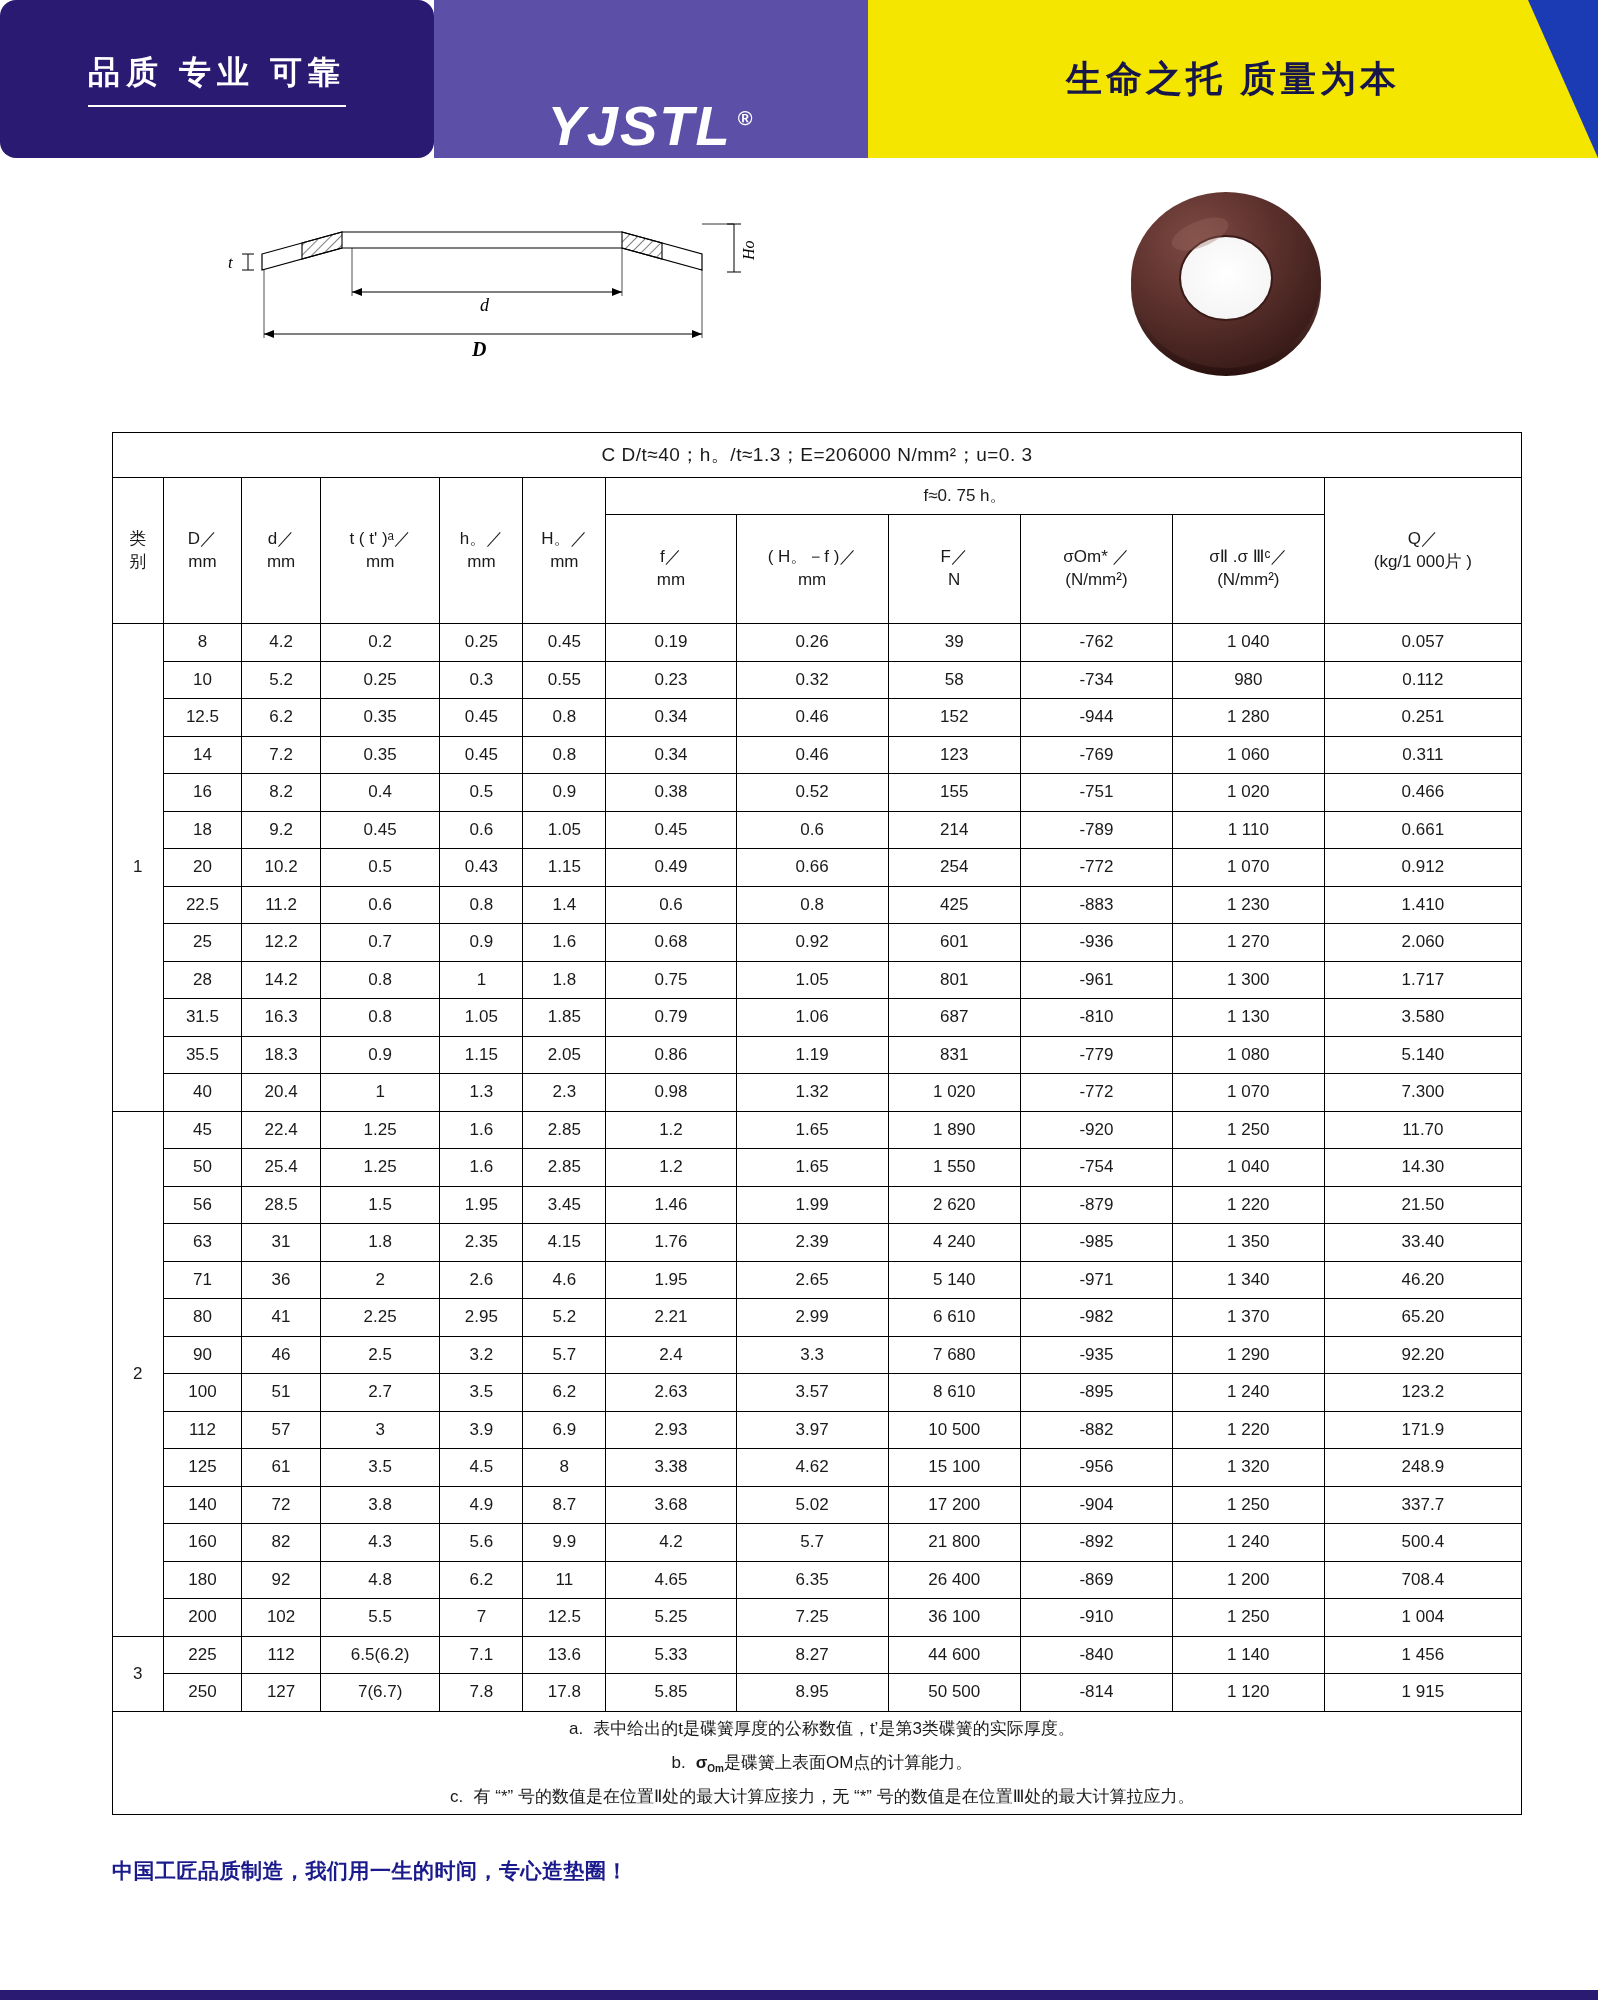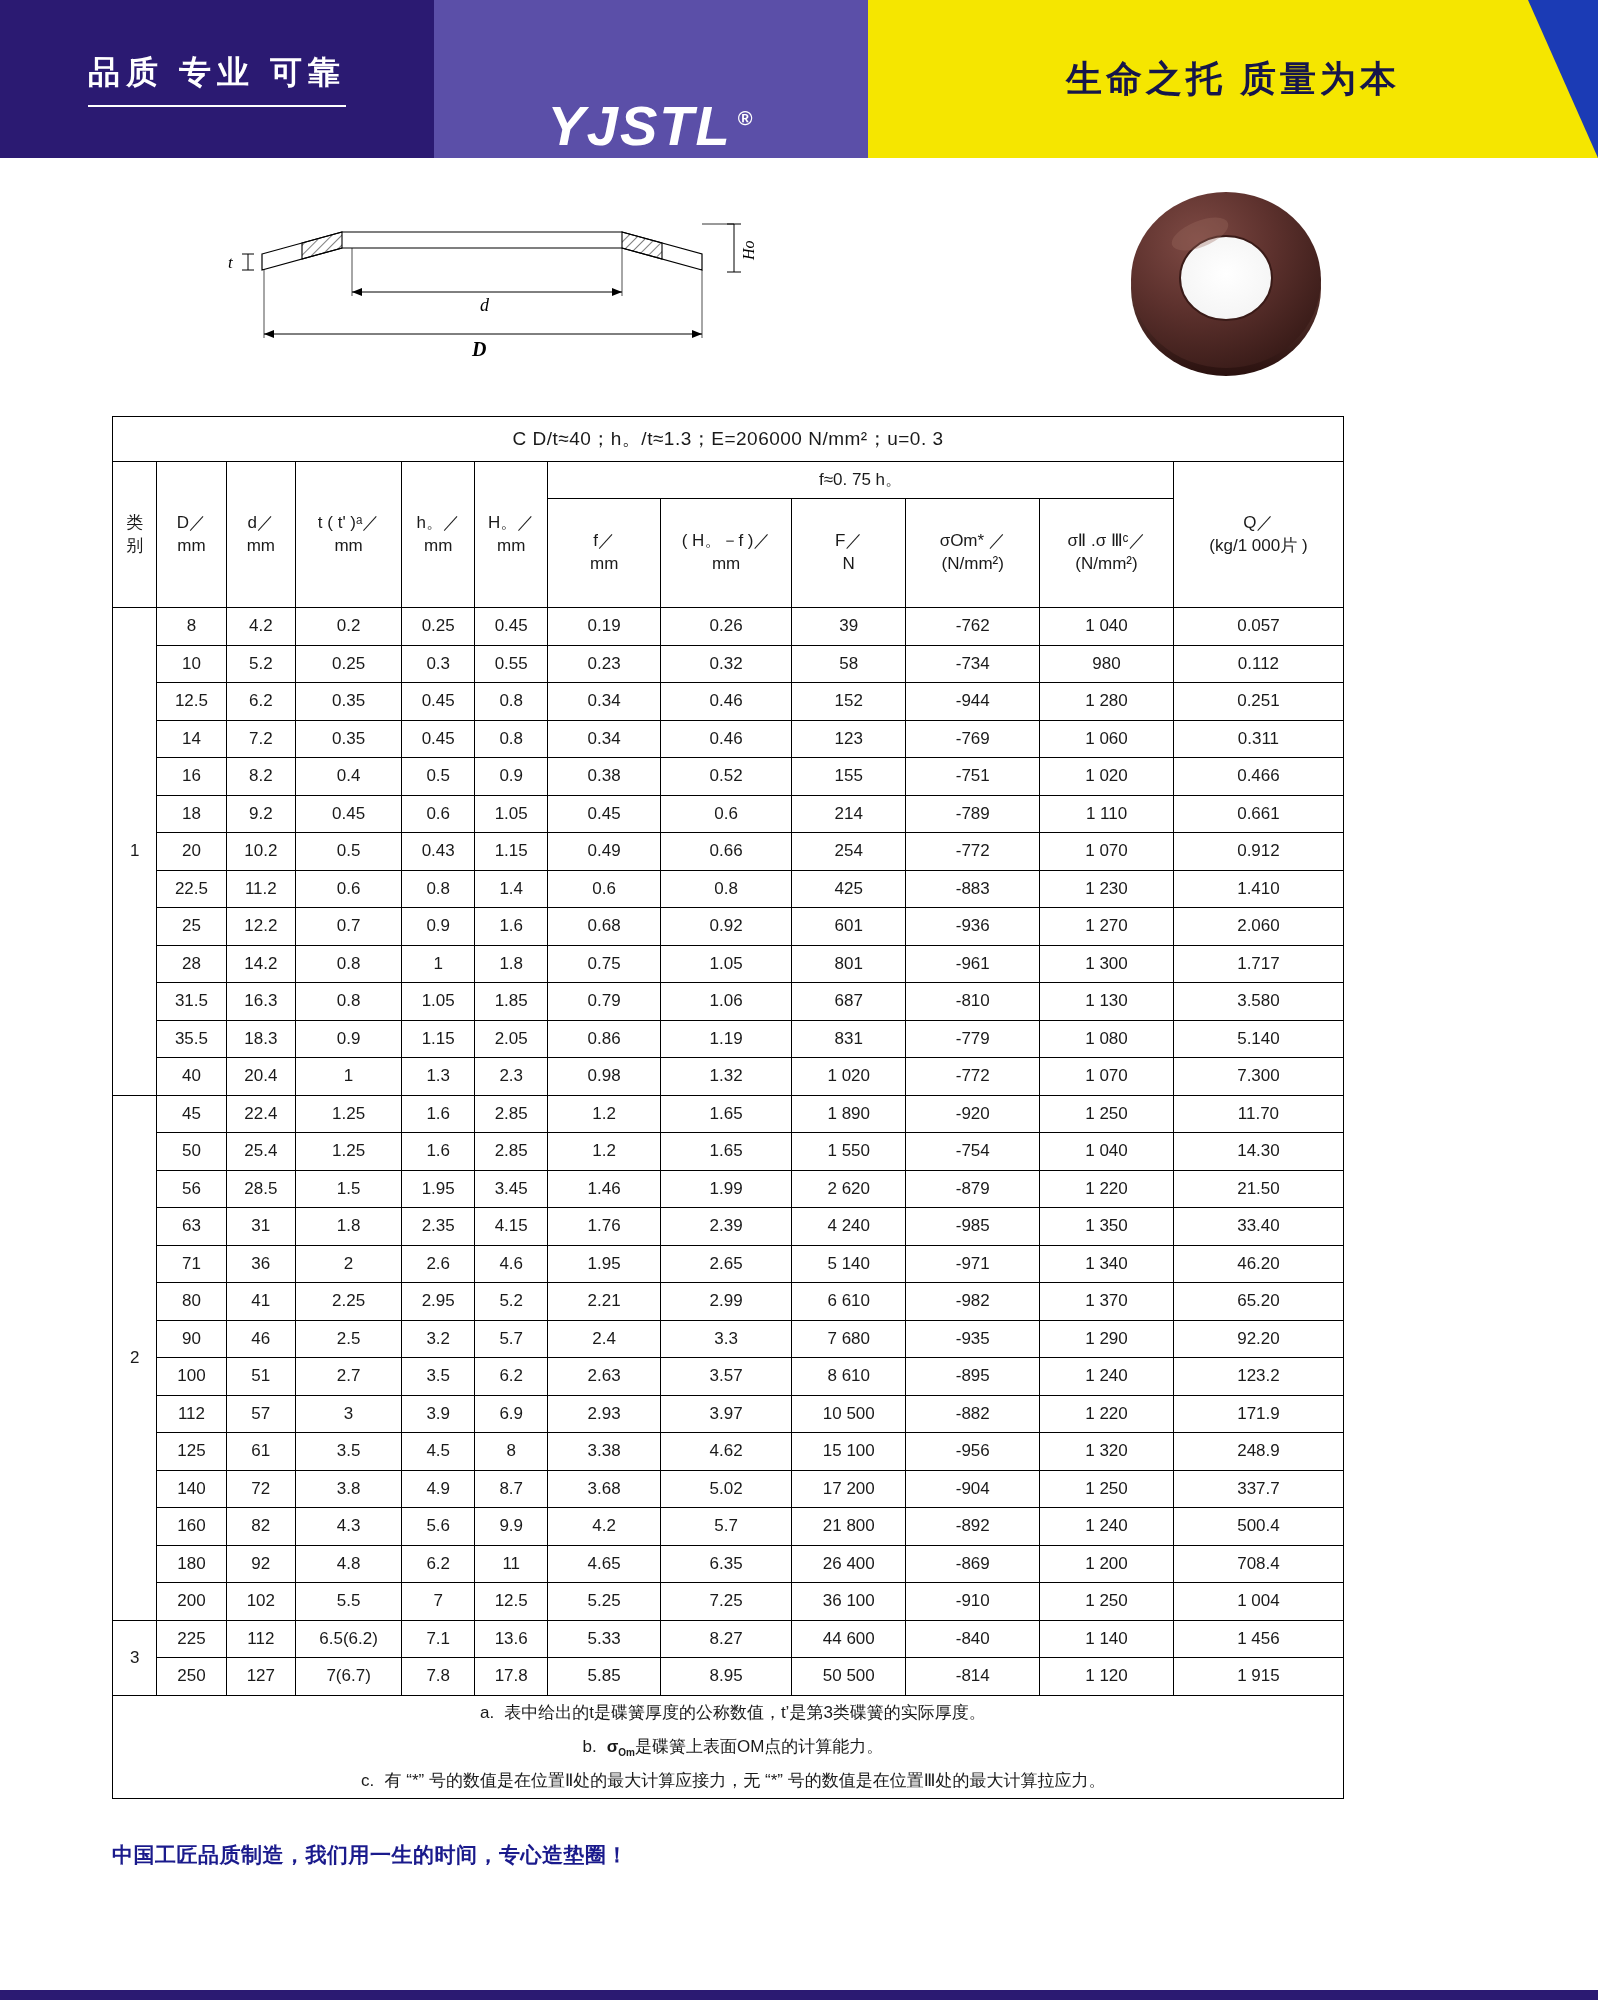--- a/index.html
+++ b/index.html
@@ -21,20 +21,21 @@
     width: 100%;
     height: 158px;
   }
   .header-left {
     background: #2b1a72;
     width: 434px;
     display: flex;
     align-items: center;
     justify-content: center;
     position: relative;
+    border-radius: 16px;
   }
   .header-left .slogan {
     color: #ffffff;
     font-size: 32px;
     font-weight: bold;
     letter-spacing: 6px;
     padding-bottom: 10px;
     border-bottom: 2px solid #ffffff;
   }
   .header-mid {
@@ -111,22 +112,22 @@
   }
   .photo {
     position: absolute;
     right: 160px;
     top: 0px;
   }
 
   
   table.spec {
     border-collapse: collapse;
-    width: 1232px;
-    margin-top: 10px;
+    width: 1410px;
+    margin-top: 26px;
     font-size: 17px;
   }
   table.spec td, table.spec th {
     border: 1px solid #000000;
     text-align: center;
     vertical-align: middle;
     font-weight: normal;
     padding: 0;
   }
   .cond-row td {

